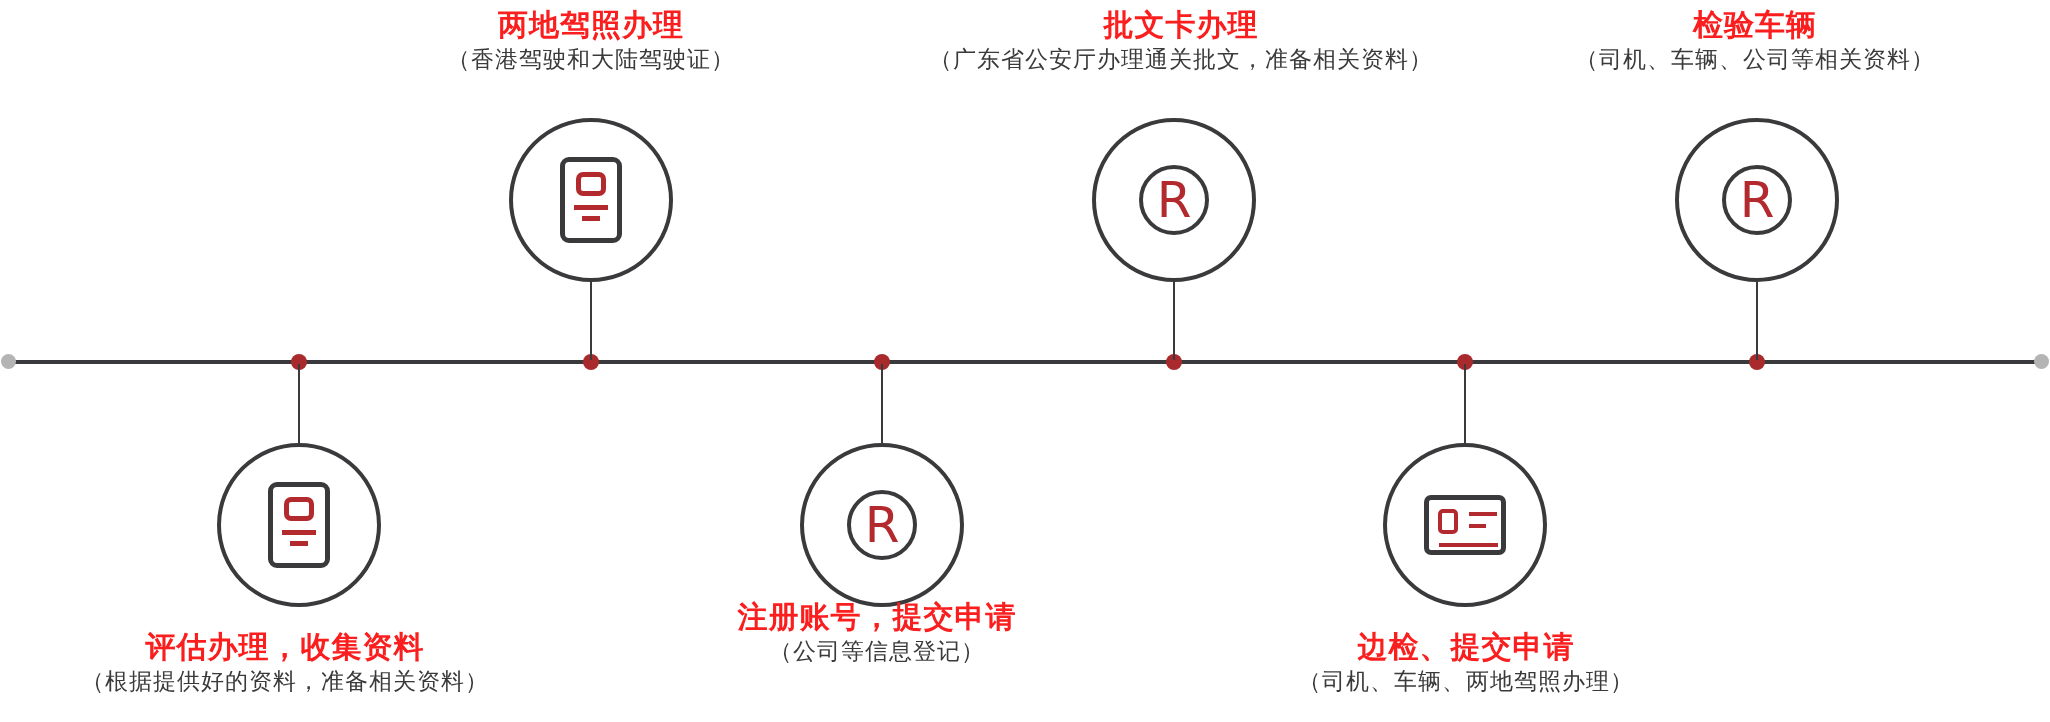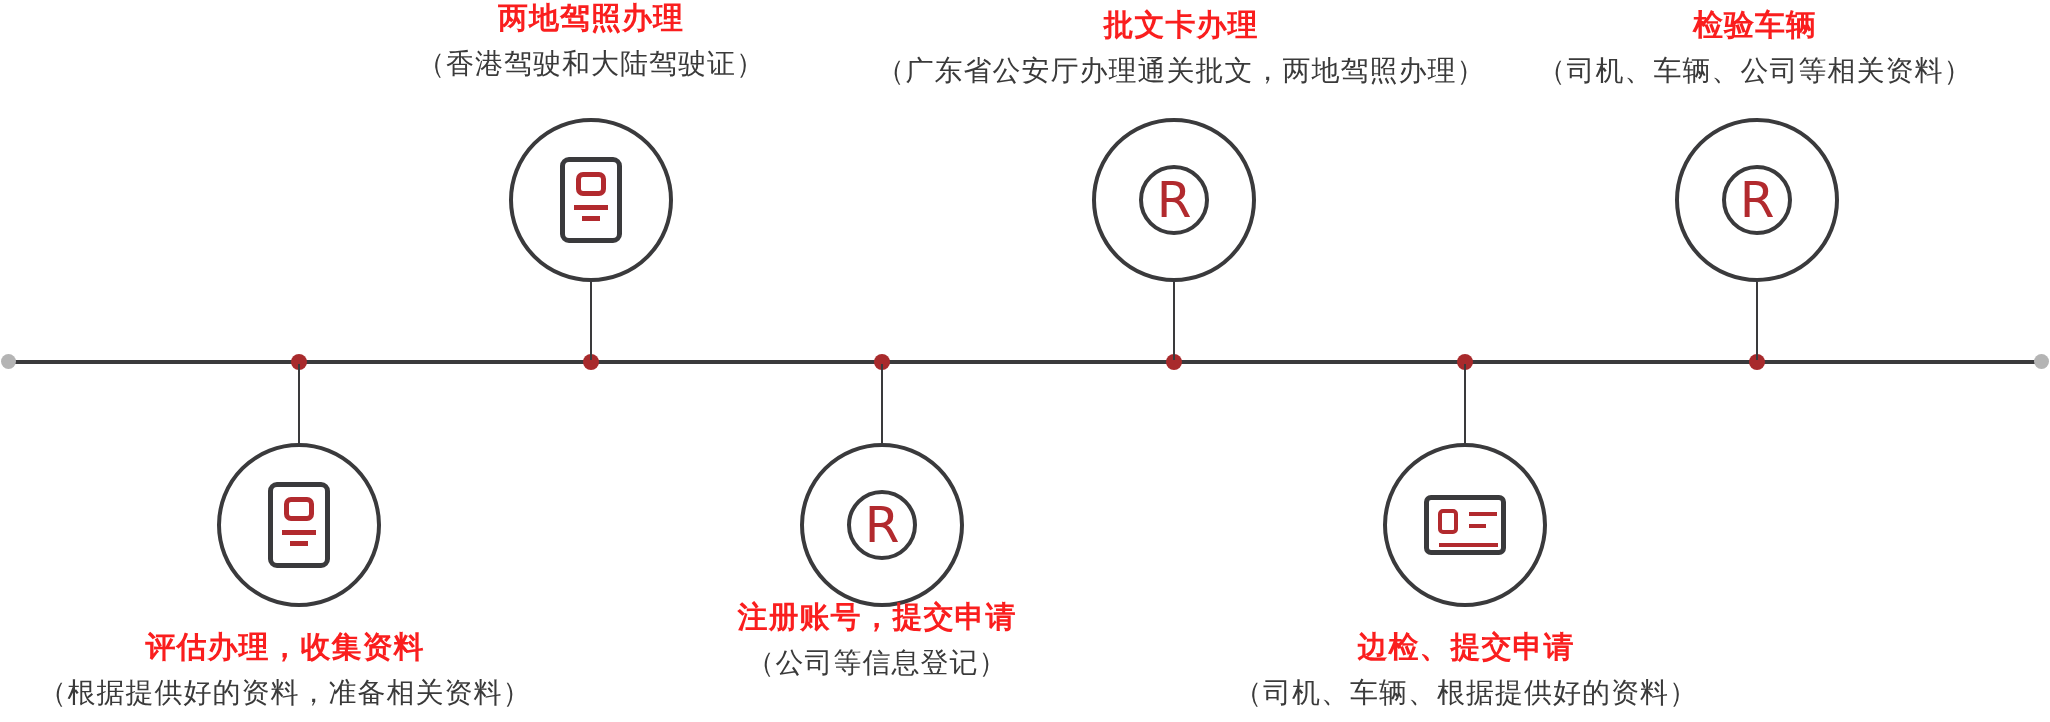--- a/index.html
+++ b/index.html
@@ -21,21 +21,21 @@
   .node-dot{position:absolute;width:16px;height:16px;border-radius:50%;background:var(--dot-red);top:354px;}
   .connector{position:absolute;width:2px;background:var(--stroke);}
 
   
   .node-circle{position:absolute;width:164px;height:164px;border:4px solid var(--stroke);border-radius:50%;
     background:#fff;display:flex;align-items:center;justify-content:center;}
 
   
   .label{position:absolute;width:920px;text-align:center;}
   .label .title{font-size:30px;font-weight:bold;color:var(--title-red);letter-spacing:1px;line-height:34px;}
-  .label .subtitle{font-size:28px;color:var(--sub-gray);letter-spacing:1px;line-height:34px;margin-top:12px;}
+  .label .subtitle{font-size:23px;color:var(--sub-gray);letter-spacing:1px;line-height:34px;margin-top:0;}
 
   
   .doc-icon{width:62px;height:86px;border:5px solid var(--stroke);border-radius:9px;}
   .doc-photo{width:30px;height:24px;border:5px solid var(--icon-red);border-radius:7px;margin:10px auto 0;}
   .doc-line-a{width:34px;height:5px;background:var(--icon-red);margin:9px auto 0;}
   .doc-line-b{width:18px;height:5px;background:var(--icon-red);margin:6px auto 0;}
 
   
   .card-icon{position:relative;width:82px;height:60px;border:5px solid var(--stroke);border-radius:7px;}
   .card-photo{position:absolute;left:9px;top:9px;width:20px;height:25px;border:4px solid var(--icon-red);border-radius:5px;}
@@ -86,21 +86,21 @@
   </div>
 
   <div>
     <div class="node-circle" style="left:509px;top:118px;">
       <div class="doc-icon">
         <div class="doc-photo"></div>
         <div class="doc-line-a"></div>
         <div class="doc-line-b"></div>
       </div>
     </div>
-    <div class="label" style="left:131px;top:1px;">
+    <div class="label" style="left:131px;top:8px;">
       <div class="title">两地驾照办理</div>
       <div class="subtitle">（香港驾驶和大陆驾驶证）</div>
     </div>
   </div>
 
   <div>
     <div class="node-circle" style="left:800px;top:443px;">
       <div class="r-badge">
         <span class="r-letter">R</span>
       </div>
@@ -112,36 +112,36 @@
   </div>
 
   <div>
     <div class="node-circle" style="left:1092px;top:118px;">
       <div class="r-badge">
         <span class="r-letter">R</span>
       </div>
     </div>
     <div class="label" style="left:721px;top:8px;">
       <div class="title">批文卡办理</div>
-      <div class="subtitle">（广东省公安厅办理通关批文，两地驾照办理）</div>
+      <div class="subtitle">（广东省公安厅办理通关批文，准备相关资料）</div>
     </div>
   </div>
 
   <div>
     <div class="node-circle" style="left:1383px;top:443px;">
       <div class="card-icon">
         <div class="card-photo"></div>
         <div class="card-line-a"></div>
         <div class="card-line-b"></div>
         <div class="card-line-c"></div>
       </div>
     </div>
     <div class="label" style="left:1006px;top:630px;">
       <div class="title">边检、提交申请</div>
-      <div class="subtitle">（司机、车辆、根据提供好的资料）</div>
+      <div class="subtitle">（司机、车辆、两地驾照办理）</div>
     </div>
   </div>
 
   <div>
     <div class="node-circle" style="left:1675px;top:118px;">
       <div class="r-badge">
         <span class="r-letter">R</span>
       </div>
     </div>
     <div class="label" style="left:1295px;top:8px;">

